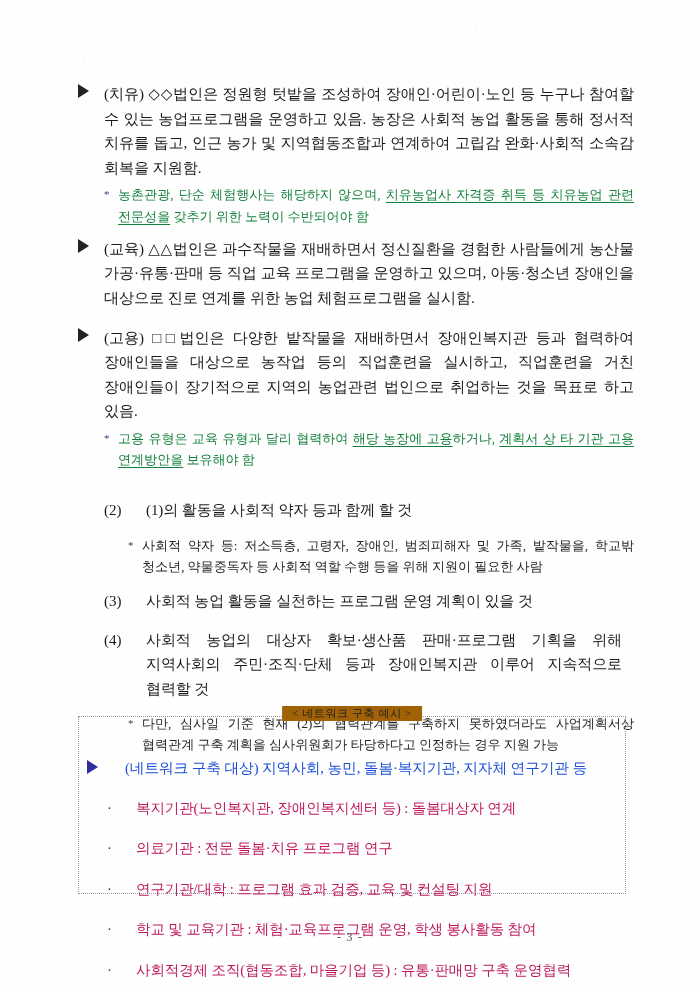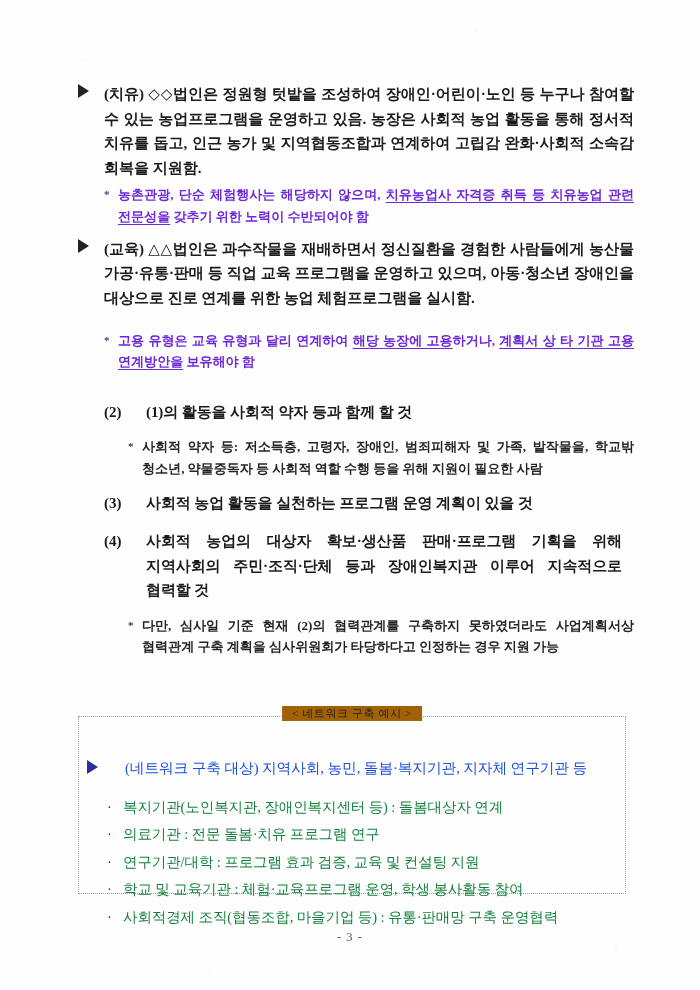--- a/index.html
+++ b/index.html
@@ -36,21 +36,20 @@
       radial-gradient(circle at 88% 96%, rgba(0,0,0,0.010) 0 2px, transparent 2px),
       radial-gradient(circle at 30% 98%, rgba(0,0,0,0.008) 0 2px, transparent 2px);
     pointer-events: none;
   }
 
   .content {
     position: absolute;
     left: 78px;
     top: 82px;
     width: 556px;
-    font-weight: bold;
   }
 
   
   .blk {
     position: relative;
     padding-left: 26px;
     margin-bottom: 2px;
   }
   .tri {
     position: absolute;
@@ -90,21 +89,21 @@
     color: #3a3a8c;
   }
   .note .star.dark { color: #3a3a3a; }
   .note p {
     margin: 0;
     font-size: 13.1px;
     line-height: 1.62;
     text-align: justify;
     text-justify: inter-character;
     word-break: keep-all;
-    color: #6d28d9;
+    color: #15803d;
     letter-spacing: -0.05px;
   }
   .note p.dark { color: #242424; }
   .u { text-decoration: underline; text-underline-offset: 2.5px; }
 
   
   .num {
     position: relative;
     padding-left: 30px;
     margin: 0 0 4px 26px;
@@ -174,24 +173,24 @@
   }
   .net-item .dot {
     position: absolute;
     left: 20px;
     top: 0;
     font-size: 14.5px;
     line-height: 1.62;
     color: #2e2e86;
   }
   .net-item p {
-    margin: 4px;
+    margin: 17px;
     font-size: 14.5px;
     line-height: 1.62;
-    color: #15803d;
+    color: #be185d;
     word-break: keep-all;
     letter-spacing: -0.1px;
   }
 
   
   .pagenum {
     position: absolute;
     left: 0;
     top: 930px;
     width: 700px;
@@ -217,23 +216,27 @@
       <span class="star">*</span>
       <p><span>농촌관광, 단순 체험행사는 해당하지 않으며, </span><span class="u">치유농업사 자격증 취득 등 치유농업 관련 전문성을</span><span> 갖추기 위한 노력이 수반되어야 함</span></p>
     </div>
 
     <div class="blk">
       <span class="tri"></span>
       <p>(교육) △△법인은 과수작물을 재배하면서 정신질환을 경험한 사람들에게 농산물 가공·유통·판매 등 직업 교육 프로그램을 운영하고 있으며, 아동·청소년 장애인을 대상으로 진로 연계를 위한 농업 체험프로그램을 실시함.</p>
     </div>
     <div style="height:13px"></div>
 
+    <div class="blk">
+      <span class="tri"></span>
+      <p>(고용) □□법인은 다양한 밭작물을 재배하면서 장애인복지관 등과 협력하여 장애인들을 대상으로 농작업 등의 직업훈련을 실시하고, 직업훈련을 거친 장애인들이 장기적으로 지역의 농업관련 법인으로 취업하는 것을 목표로 하고 있음.</p>
+    </div>
     <div class="note">
       <span class="star">*</span>
-      <p><span>고용 유형은 교육 유형과 달리 연계하여 </span><span class="u">해당 농장에 고용</span><span>하거나, </span><span class="u">계획서 상 타 기관 고용 연계방안을</span><span> 보유해야 함</span></p>
+      <p><span>고용 유형은 교육 유형과 달리 협력하여 </span><span class="u">해당 농장에 고용</span><span>하거나, </span><span class="u">계획서 상 타 기관 고용 연계방안을</span><span> 보유해야 함</span></p>
     </div>
 
     <div style="height:6px"></div>
 
     <div class="num">
       <span class="lbl">(2)</span>
       <p>(1)의 활동을 사회적 약자 등과 함께 할 것</p>
     </div>
     <div class="note" style="margin-left:50px;margin-top:6px;margin-bottom:12px">
       <span class="star dark">*</span>

